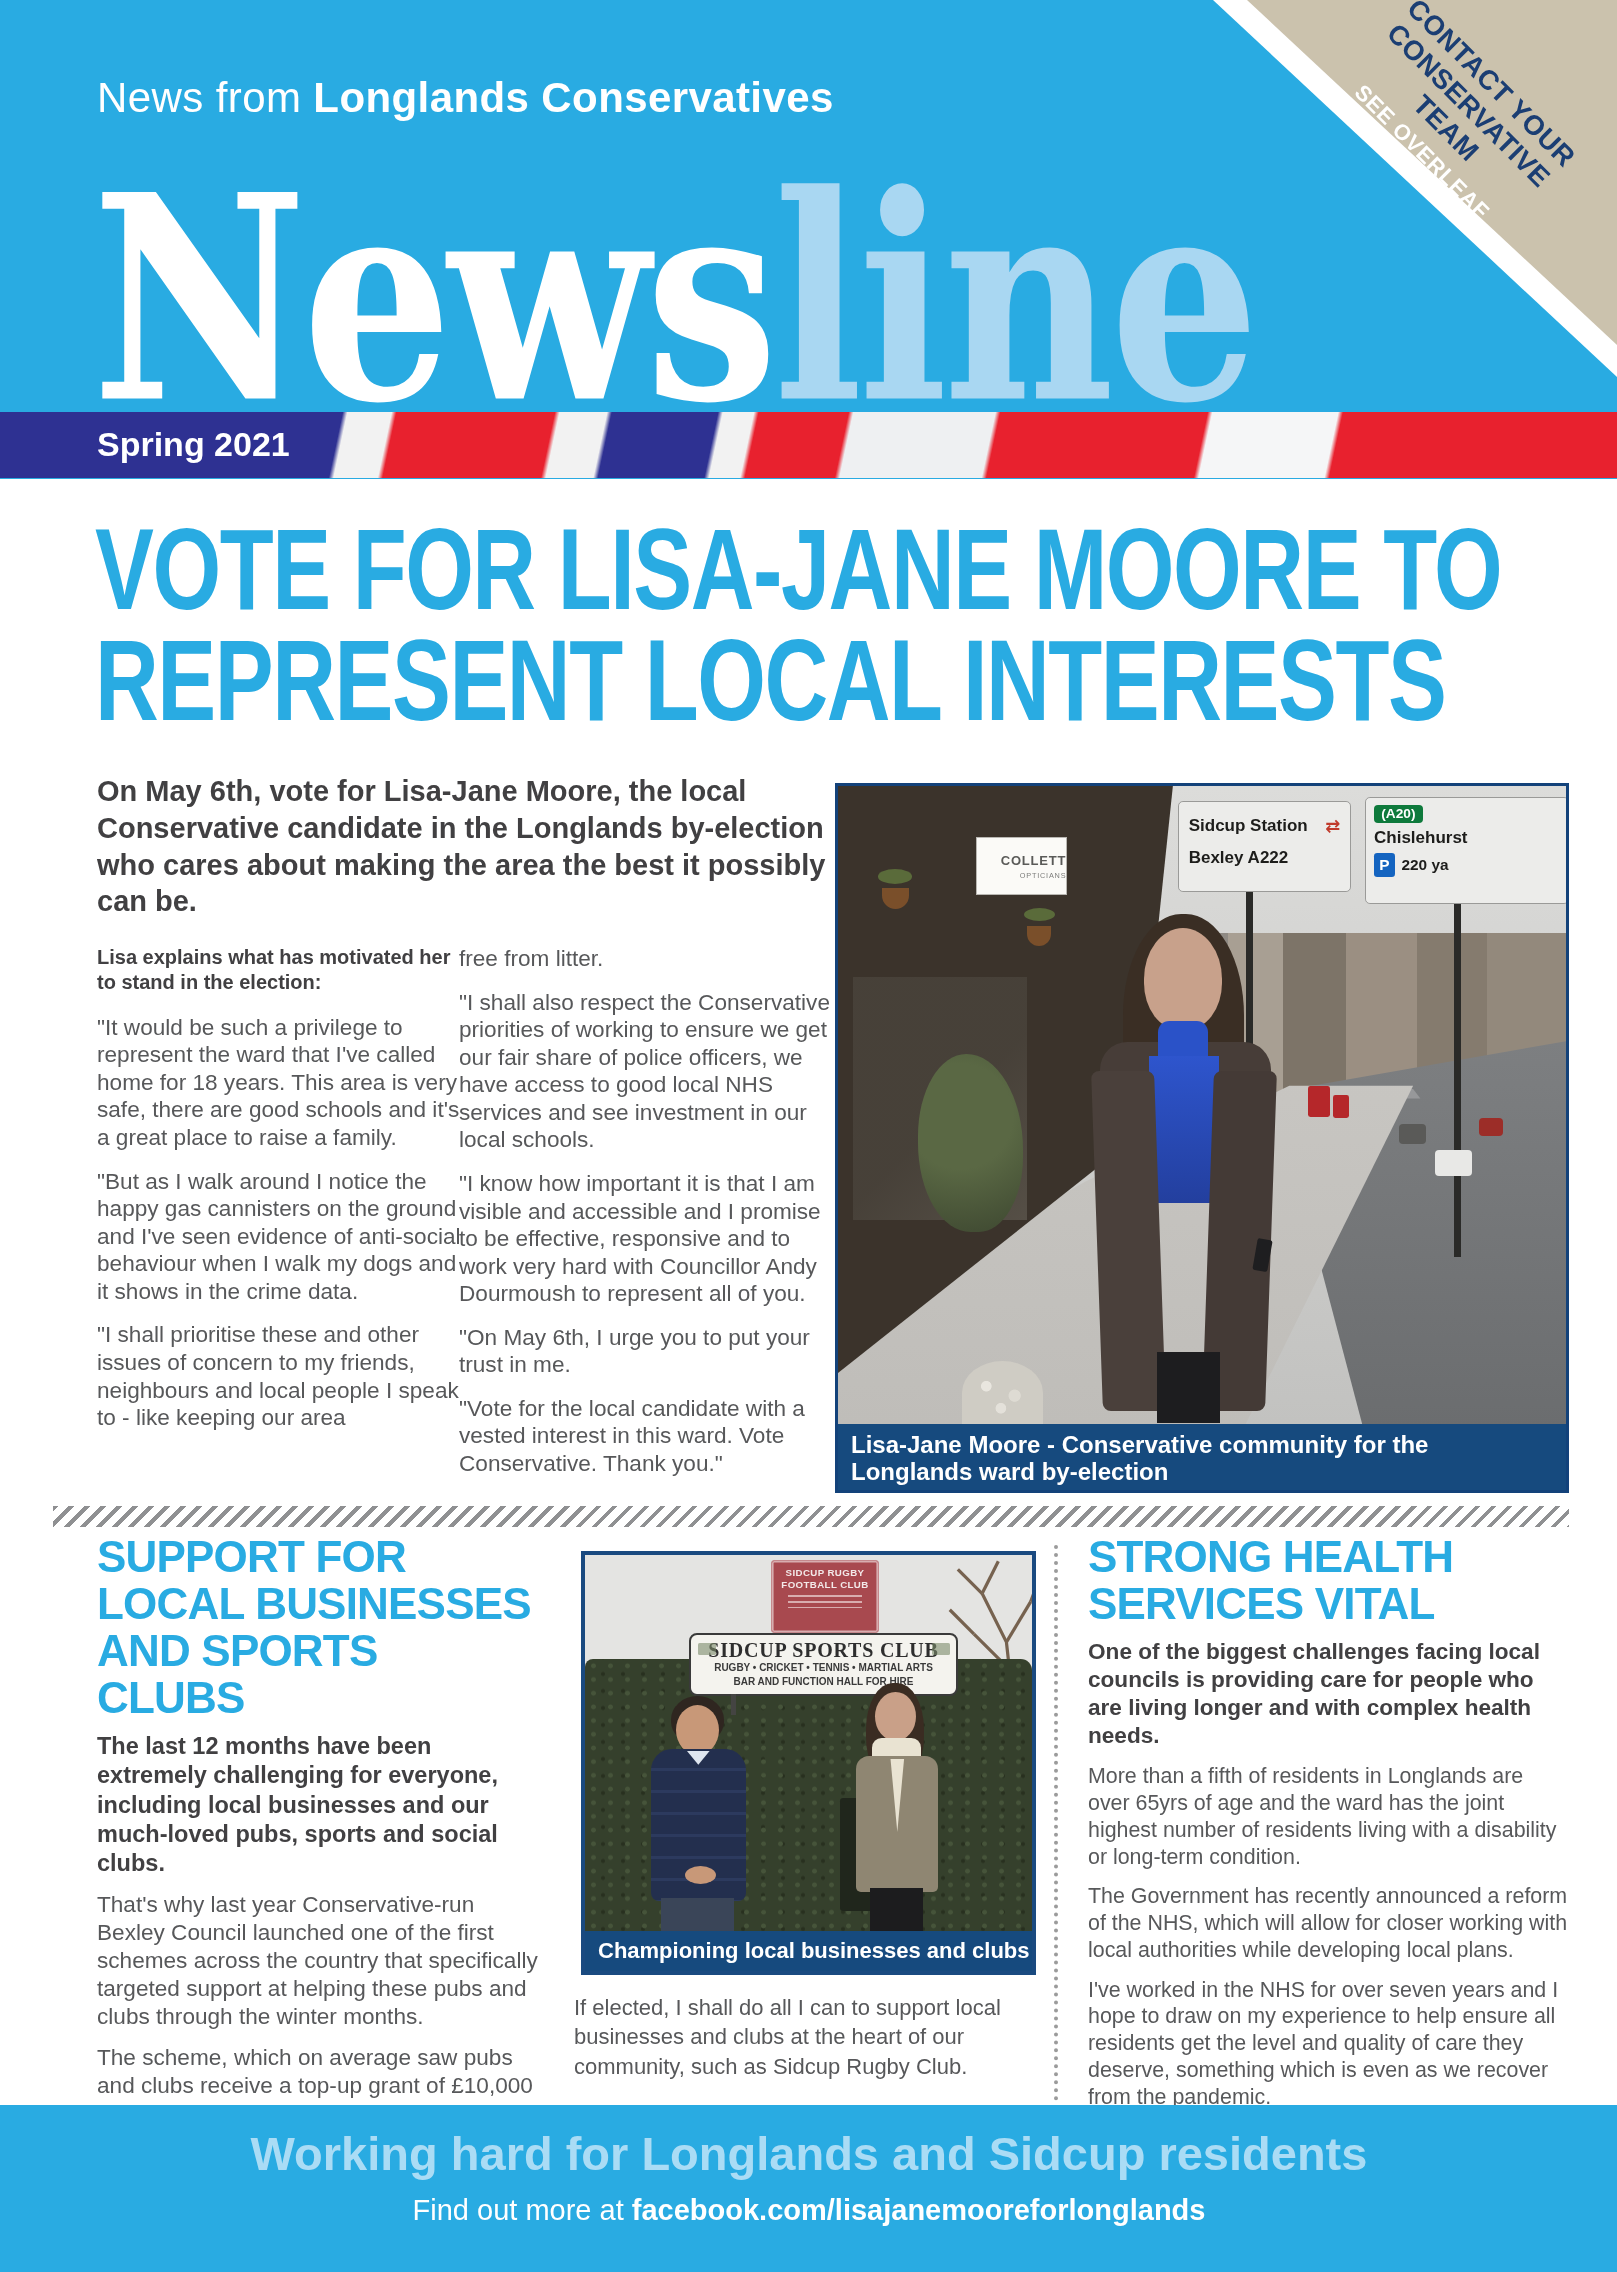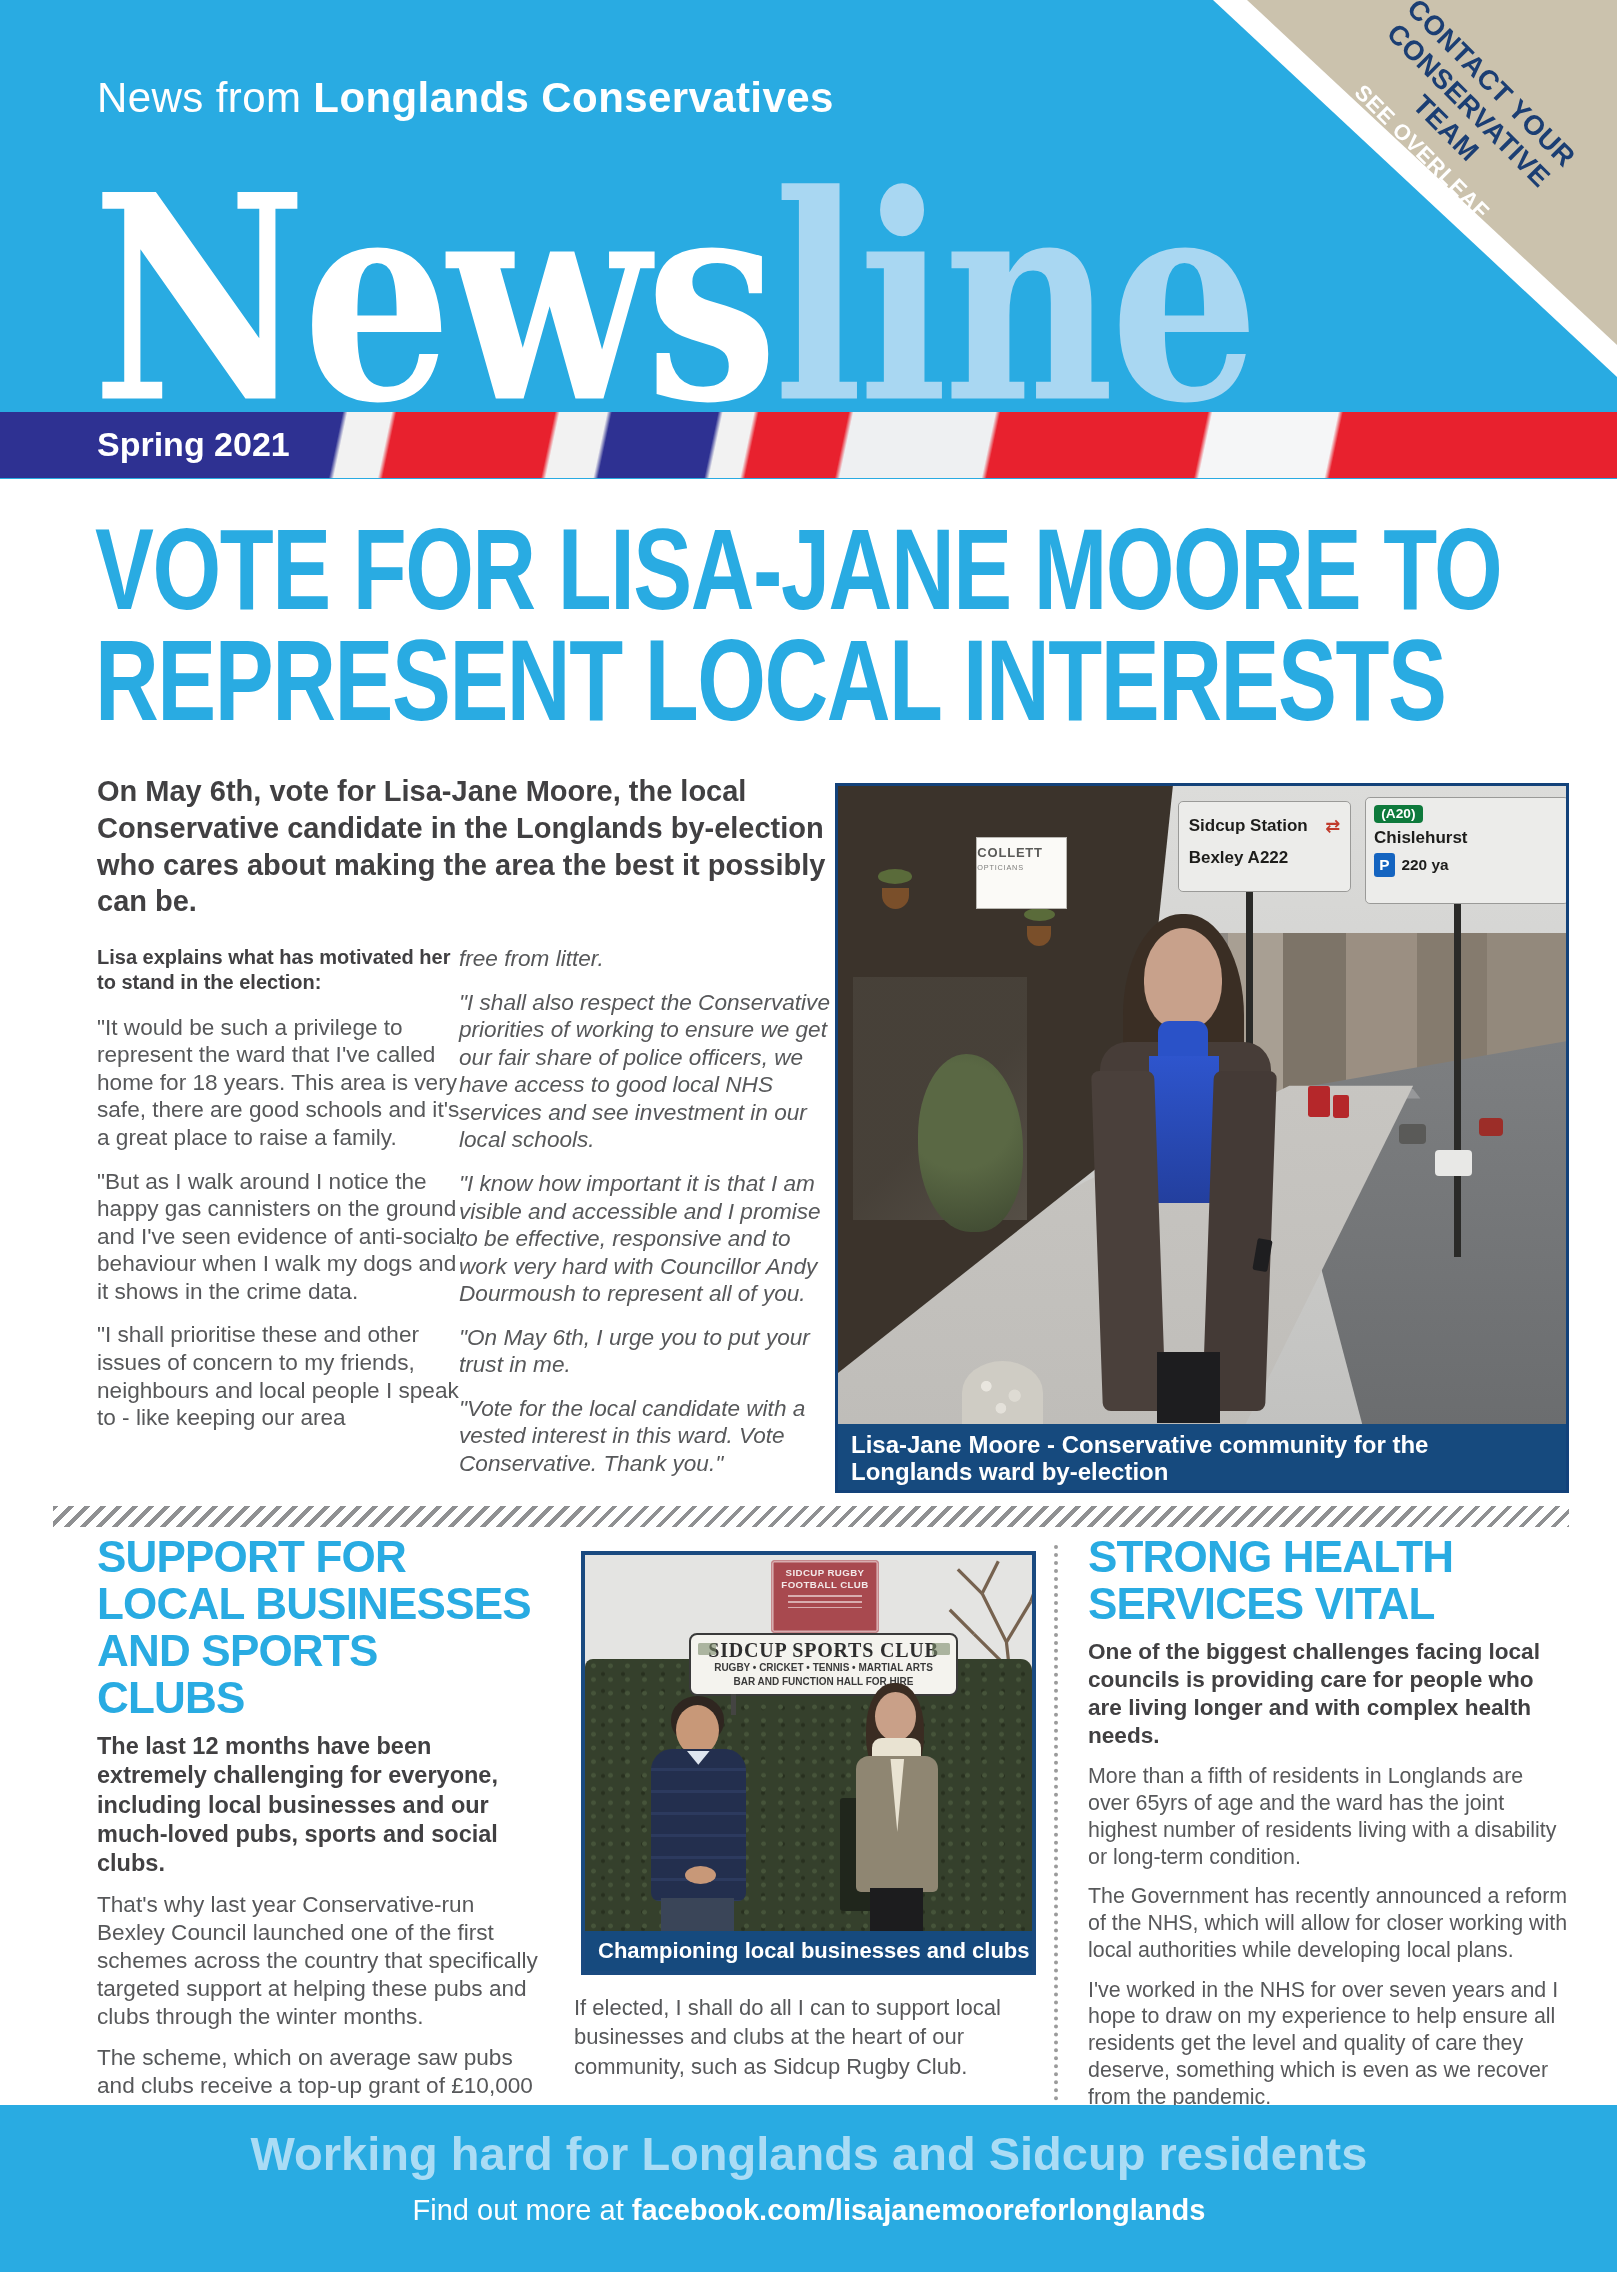--- a/index.html
+++ b/index.html
@@ -41,21 +41,21 @@
     line-height:91px; letter-spacing:-1.6px; white-space:nowrap;
     transform:scale(0.93,1.22); transform-origin:0 0; }
 
   .intro { left:97px; top:773px; width:732px; color:#414042; font-weight:bold;
     font-size:29px; line-height:1.27; }
 
   .body-col { color:#57585a; font-size:22.6px; line-height:1.22; }
   .body-col p { margin-bottom:16px; }
   .col-lead { color:#414042; font-weight:bold; font-size:20px; line-height:1.27; margin-bottom:18px; }
   .col1 { left:97px; top:945px; width:370px; }
-  .col2 { left:459px; top:945px; width:374px;font-style:italic; }
+  .col2 { left:459px; top:945px; width:374px; }
 
   
   .photo1 { left:835px; top:783px; width:734px; height:710px; border:3.2px solid #13427a; background:#cfcfcd; }
   .photo1 .scene { position:absolute; left:0; top:0; right:0; bottom:66px; overflow:hidden;
     background:linear-gradient(180deg,#dcdcda 0%,#cdcdcb 55%,#c2c2c0 100%); }
   .photo-caption { position:absolute; left:0; right:0; bottom:0; height:66px; background:#164a7e;
     color:#ffffff; font-weight:bold; font-size:24px; line-height:27.5px; padding:6.5px 13px; }
 
   .far-buildings { left:46%; top:23%; width:54%; height:25%;
     background:linear-gradient(90deg,#8f8a84 0 14%,#a89f93 14% 28%,#7d7468 28% 44%,#9b8f82 44% 62%,#857b6e 62% 80%,#93897c 80% 100%); }
@@ -74,22 +74,22 @@
     background-color:#3b332b; }
   .shop-glass { left:2%; top:30%; width:24%; height:38%; background:linear-gradient(135deg,#4a443c 0 55%,#5c564d 100%); opacity:.8; }
   .basket { background:#7a4f2a; border-radius:0 0 14.6px 14.6px; }
   .basket-leaf { background:#5a6b3a; border-radius:50%; }
   .olive-tree { left:11%; top:42%; width:105px; height:178px; border-radius:46% 54% 42% 50%;
     background:radial-gradient(circle at 40% 35%,#5a6844 0 40%,#3d4730 100%); }
   .pebbles { left:17%; bottom:0; width:81px; height:63px; border-radius:50% 50% 0 0;
     background:radial-gradient(circle at 30% 40%, #e9e6df 4.9px, transparent 5.7px),
                radial-gradient(circle at 65% 55%, #dedbd3 5.7px, transparent 6.5px),
                radial-gradient(circle at 48% 75%, #e4e1da 4.9px, transparent 5.7px), #cfccc4; }
-  .shop-sign { left:19%; top:8%; width:91px; height:72px; background:#fbfaf7; border:0.8px solid #b9b7b2;
-    text-align:left; padding-top:7px; }
+  .shop-sign { left:19%; top:8%; width:91px; height:58px; background:#fbfaf7; border:0.8px solid #b9b7b2;
+    text-align:right; padding-top:15px; }
   .shop-sign .l1 { font-size:13px; font-weight:bold; color:#5a5a58; letter-spacing:0.8px; }
   .shop-sign .l2 { font-size:7.3px; color:#7d7d7b; letter-spacing:0.8px; margin-top:3.2px; }
 
   .sign-gray { background:#ececea; border:1.6px solid #9a9a98; border-radius:4.9px; }
   .sign1 { left:340px; top:14.6px; width:173px; height:91px; padding:8px 9.7px; }
   .sign1 .row { display:flex; align-items:center; justify-content:space-between; }
   .sign1 .txt { font-size:17px; font-weight:bold; color:#1d1d1b; line-height:32px; }
   .rail { color:#c03a2b; font-size:18px; font-weight:bold; }
   .sign2 { left:527px; top:11.3px; width:204px; height:107px; padding:6.5px 8px; overflow:hidden; }
   .a20 { display:inline-block; background:#0e7a3c; color:#ffffff; font-weight:bold; font-size:13.7px;

